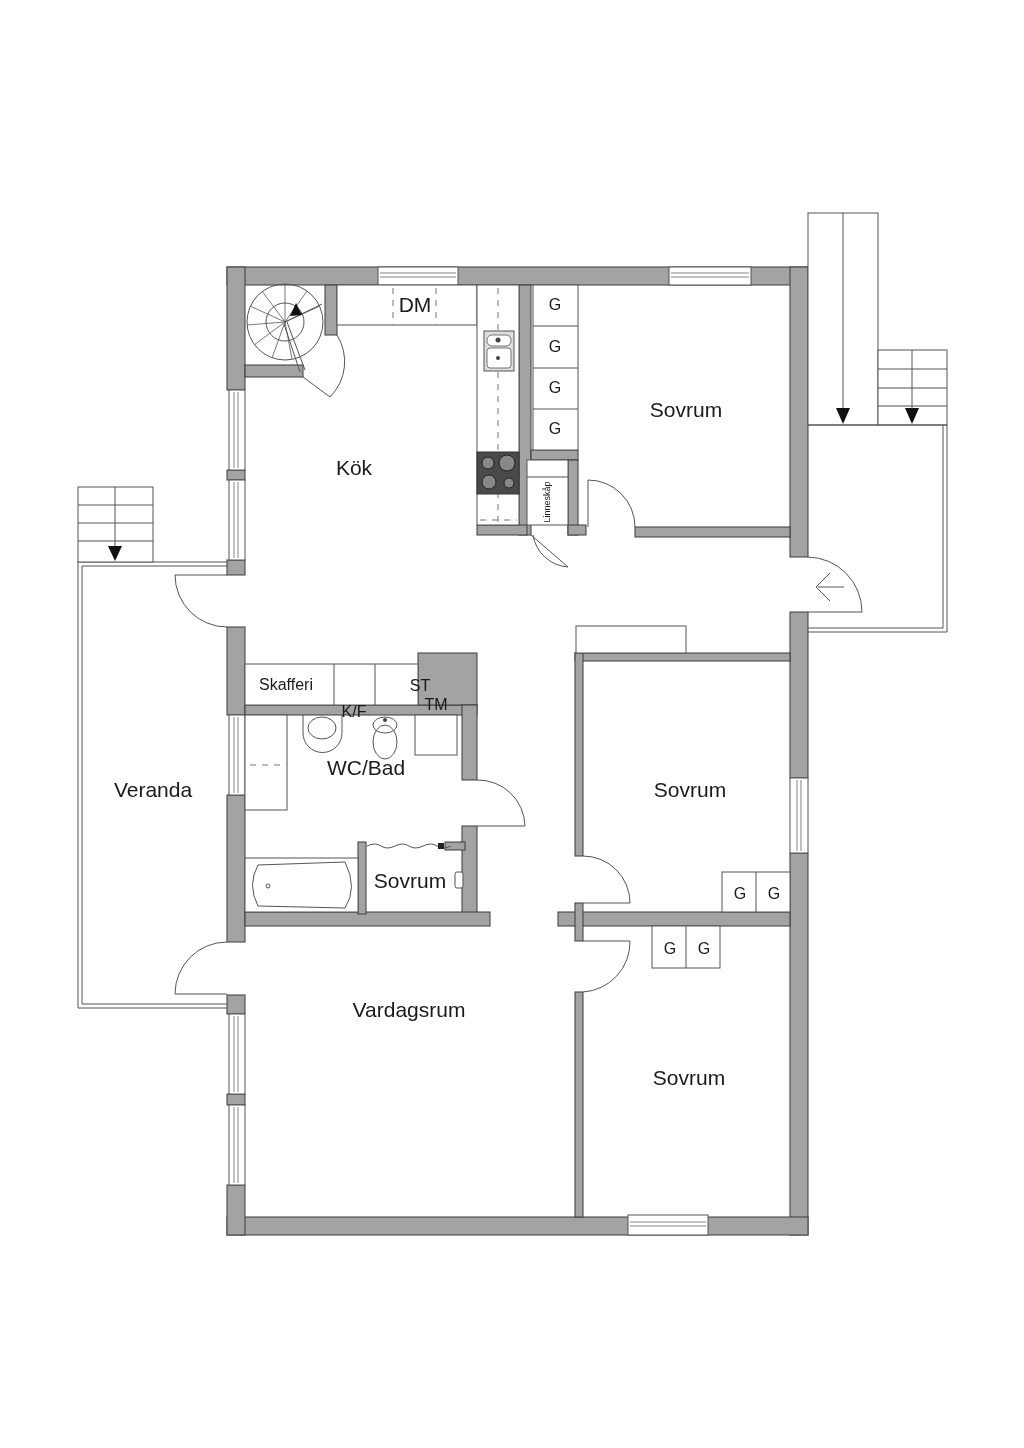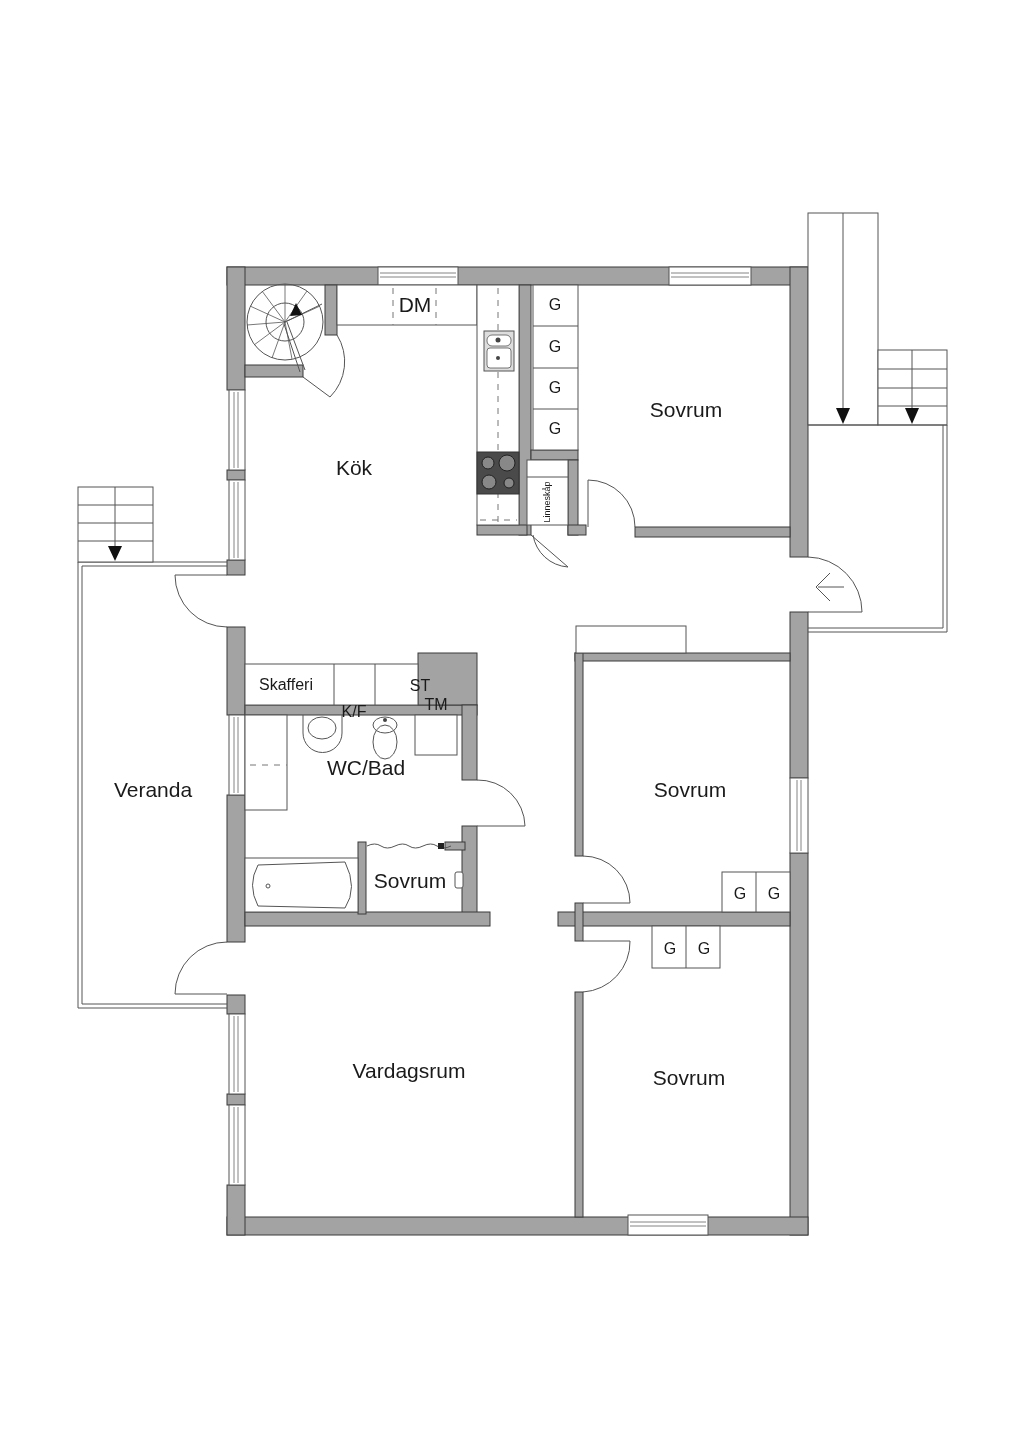--- a/index.html
+++ b/index.html
@@ -280,21 +280,21 @@
   </g>
 </svg>
 
 <div class="lbl" style="left:354px;top:468px">Kök</div>
 <div class="lbl" style="left:686px;top:410px">Sovrum</div>
 <div class="lbl" style="left:690px;top:790px">Sovrum</div>
 <div class="lbl" style="left:689px;top:1078px">Sovrum</div>
 <div class="lbl" style="left:153px;top:790px">Veranda</div>
 <div class="lbl" style="left:366px;top:768px">WC/Bad</div>
 <div class="lbl" style="left:410px;top:881px">Sovrum</div>
-<div class="lbl" style="left:409px;top:1071px">Vardagsrum</div>
+<div class="lbl" style="left:409px;top:1010px">Vardagsrum</div>
 
 <div class="lbl" style="left:415px;top:305px">DM</div>
 <div class="lbl sm" style="left:286px;top:685px">Skafferi</div>
 <div class="lbl sm" style="left:354px;top:712px">K/F</div>
 <div class="lbl sm" style="left:420px;top:686px">ST</div>
 <div class="lbl sm" style="left:436px;top:705px">TM</div>
 <div class="lbl vert" style="left:547px;top:502px">Linneskåp</div>
 
 <div class="lbl sm" style="left:555px;top:305px">G</div>
 <div class="lbl sm" style="left:555px;top:347px">G</div>

